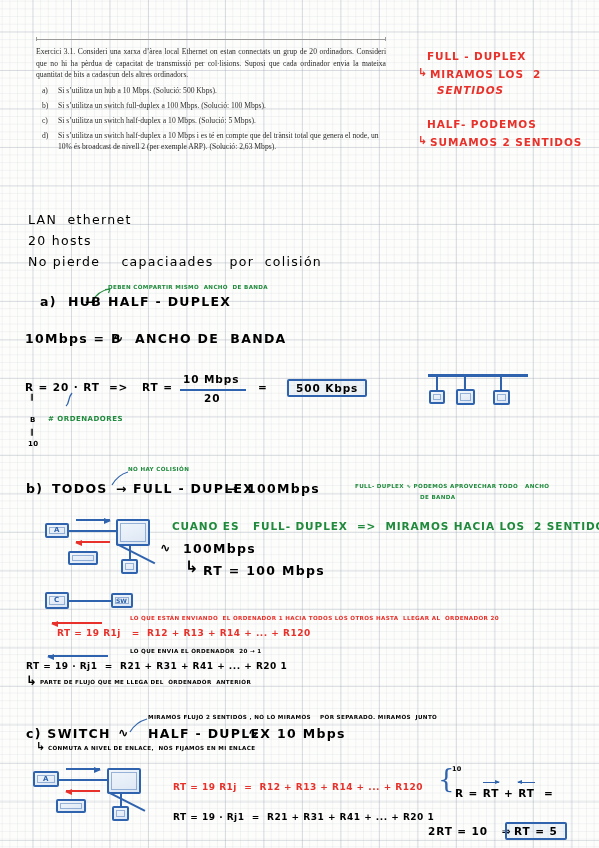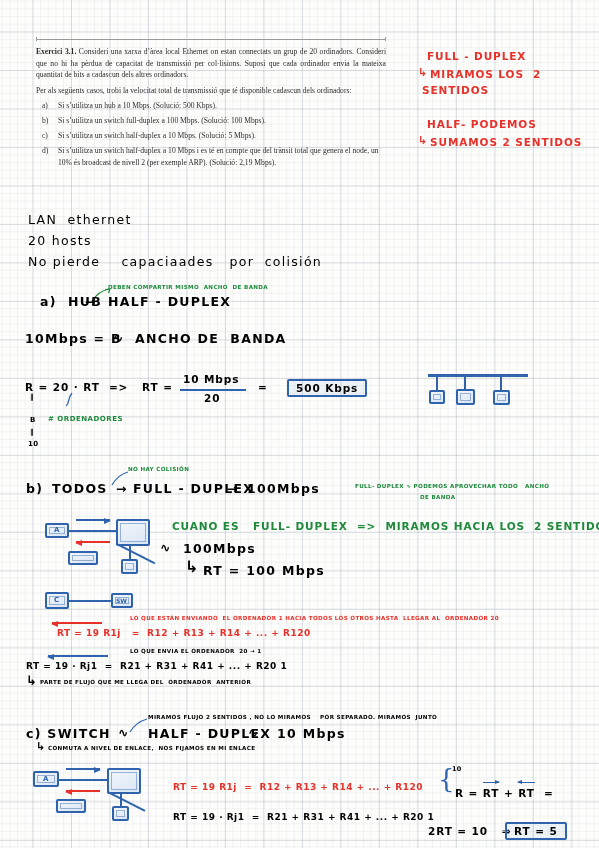--- a/index.html
+++ b/index.html
@@ -36,21 +36,21 @@
   #printed .rule{
     position:absolute;left:0;top:-7px;width:350px;height:0;
     border-top:1px solid #9a9a9a;
   }
   #printed .rule:before,#printed .rule:after{
     content:"";position:absolute;top:-3px;width:1px;height:4px;background:#9a9a9a;
   }
   #printed .rule:before{left:0;}
   #printed .rule:after{right:0;}
   #printed p{margin:0 0 4px 0;}
-  #printed b{font-weight:bold;}
+  #printed b{font-weight:normal;}
   ol.items{margin:2px 0 0 0;padding:0;list-style:none;}
   ol.items li{
     position:relative;padding-left:22px;margin-bottom:3.5px;text-align:left;
   }
   ol.items li .mk{position:absolute;left:6px;top:0;}
   
   .hw{
     position:absolute;
     font-family:"DejaVu Sans",sans-serif;
     white-space:pre;
@@ -121,33 +121,32 @@
 </style>
 </head>
 <body>
 
 <div id="grid"></div>
 <div id="grid2"></div>
 
 <div id="printed">
   <div class="rule"></div>
   <p><b>Exercici 3.1.</b> <span>Consideri una xarxa d’àrea local Ethernet on estan connectats un grup de 20 ordinadors. Consideri que no hi ha pèrdua de capacitat de transmissió per col·lisions. Suposi que cada ordinador envia la mateixa quantitat de bits a cadascun dels altres ordinadors.</span></p>
-  <p>Per als següents casos, trobi la velocitat total de transmissió que té disponible cadascun dels ordinadors:</p>
   <ol class="items">
     <li><span class="mk">a)</span><span>Si s’utilitza un hub a 10 Mbps. (Solució: 500 Kbps).</span></li>
     <li><span class="mk">b)</span><span>Si s’utilitza un switch full-duplex a 100 Mbps. (Solució: 100 Mbps).</span></li>
     <li><span class="mk">c)</span><span>Si s’utilitza un switch half-duplex a 10 Mbps. (Solució: 5 Mbps).</span></li>
-    <li><span class="mk">d)</span><span>Si s’utilitza un switch half-duplex a 10 Mbps i es té en compte que del trànsit total que genera el node, un 10% és broadcast de nivell 2 (per exemple ARP). (Solució: 2,19 Mbps).</span></li>
+    <li><span class="mk">d)</span><span>Si s’utilitza un switch half-duplex a 10 Mbps i es té en compte que del trànsit total que genera el node, un 10% és broadcast de nivell 2 (per exemple ARP). (Solució: 2,63 Mbps).</span></li>
   </ol>
 </div>
 
 <div class="hw red medHW" style="left:427px;top:50px;">FULL - DUPLEX</div>
 <div class="hw red hooked" style="left:418px;top:66px;font-weight:bold;">↳</div>
 <div class="hw red medHW" style="left:430px;top:68px;">MIRAMOS LOS  2</div>
-<div class="hw red medHW" style="left:422px;top:84px;">SENTIDOS</div>
+<div class="hw red medHW" style="left:437px;top:84px;font-style:italic;">SENTIDOS</div>
 
 <div class="hw red medHW" style="left:427px;top:118px;">HALF- PODEMOS</div>
 <div class="hw red hooked" style="left:418px;top:134px;font-weight:bold;">↳</div>
 <div class="hw red medHW" style="left:430px;top:136px;">SUMAMOS 2 SENTIDOS</div>
 
 <div class="hw blue bigHW plain" style="left:28px;top:212px;font-weight:500;">LAN  ethernet</div>
 <div class="hw blue bigHW plain" style="left:28px;top:233px;font-weight:500;">20 hosts</div>
 <div class="hw blue bigHW plain" style="left:28px;top:254px;font-weight:500;">No pierde    capaciaades   por  colisión</div>
 
 <div class="hw green xsHW" style="left:108px;top:284px;">DEBEN COMPARTIR MISMO  ANCHO  DE BANDA</div>

